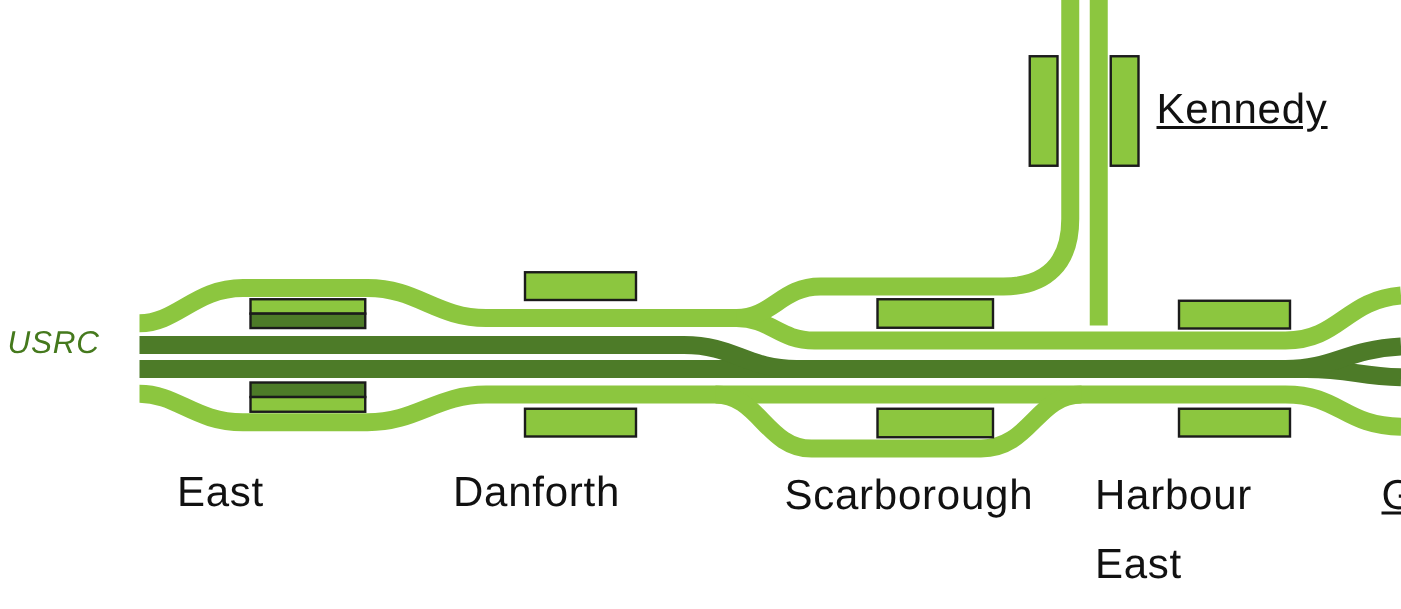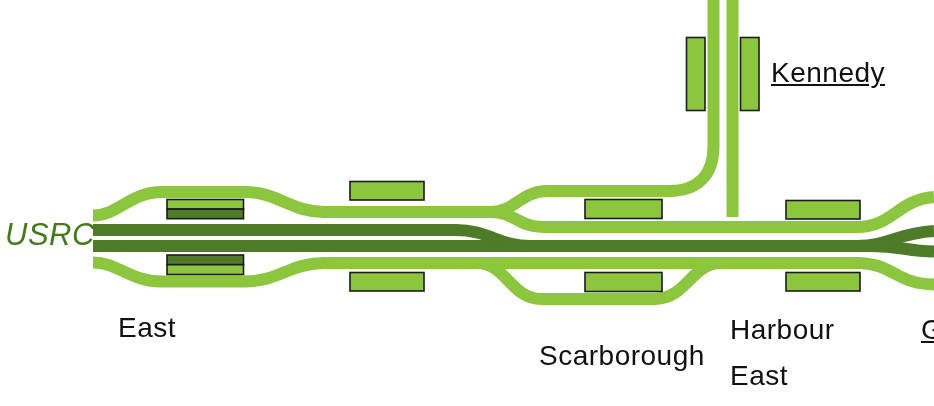--- a/index.html
+++ b/index.html
@@ -30,21 +30,21 @@
     font-size:28px;
     line-height:46px;
     letter-spacing:0.5px;
     text-align:left;
     white-space:nowrap;
   }
   .label.left-align{text-align:left;text-decoration:underline;}
   .corridor-label{
     position:absolute;
     left:5px;top:217px;
-    font-size:31px;
+    font-size:21px;
     font-style:italic;
     letter-spacing:0.5px;
     color:var(--corridor-label-color);
     white-space:nowrap;
   }
 </style>
 </head>
 <body>
 
 <div id="stage">
@@ -90,22 +90,25 @@
       <rect class="plat plat-lg" x="740.5" y="37.5" width="18.5" height="73"></rect>
     </g>
   </svg>
 
   <div class="corridor-label">USRC</div>
 
   <div class="label" style="left:118px;top:305px;width:180px;">
     <div>East</div>
   </div>
 
+  <div class="label" style="left:302px;top:305px;width:180px;">
+    <div>Danforth</div>
+  </div>
 
-  <div class="label" style="left:539px;top:307px;width:200px;margin-top:26px;">
+  <div class="label" style="left:523px;top:307px;width:200px;">
     <div>Scarborough</div>
   </div>
 
   <div class="label" style="left:730px;top:307px;width:180px;">
     <div>Harbour</div>
     <div>East</div>
   </div>
 
   <div class="label left-align" style="left:771px;top:50px;">
     <div>Kennedy</div>

